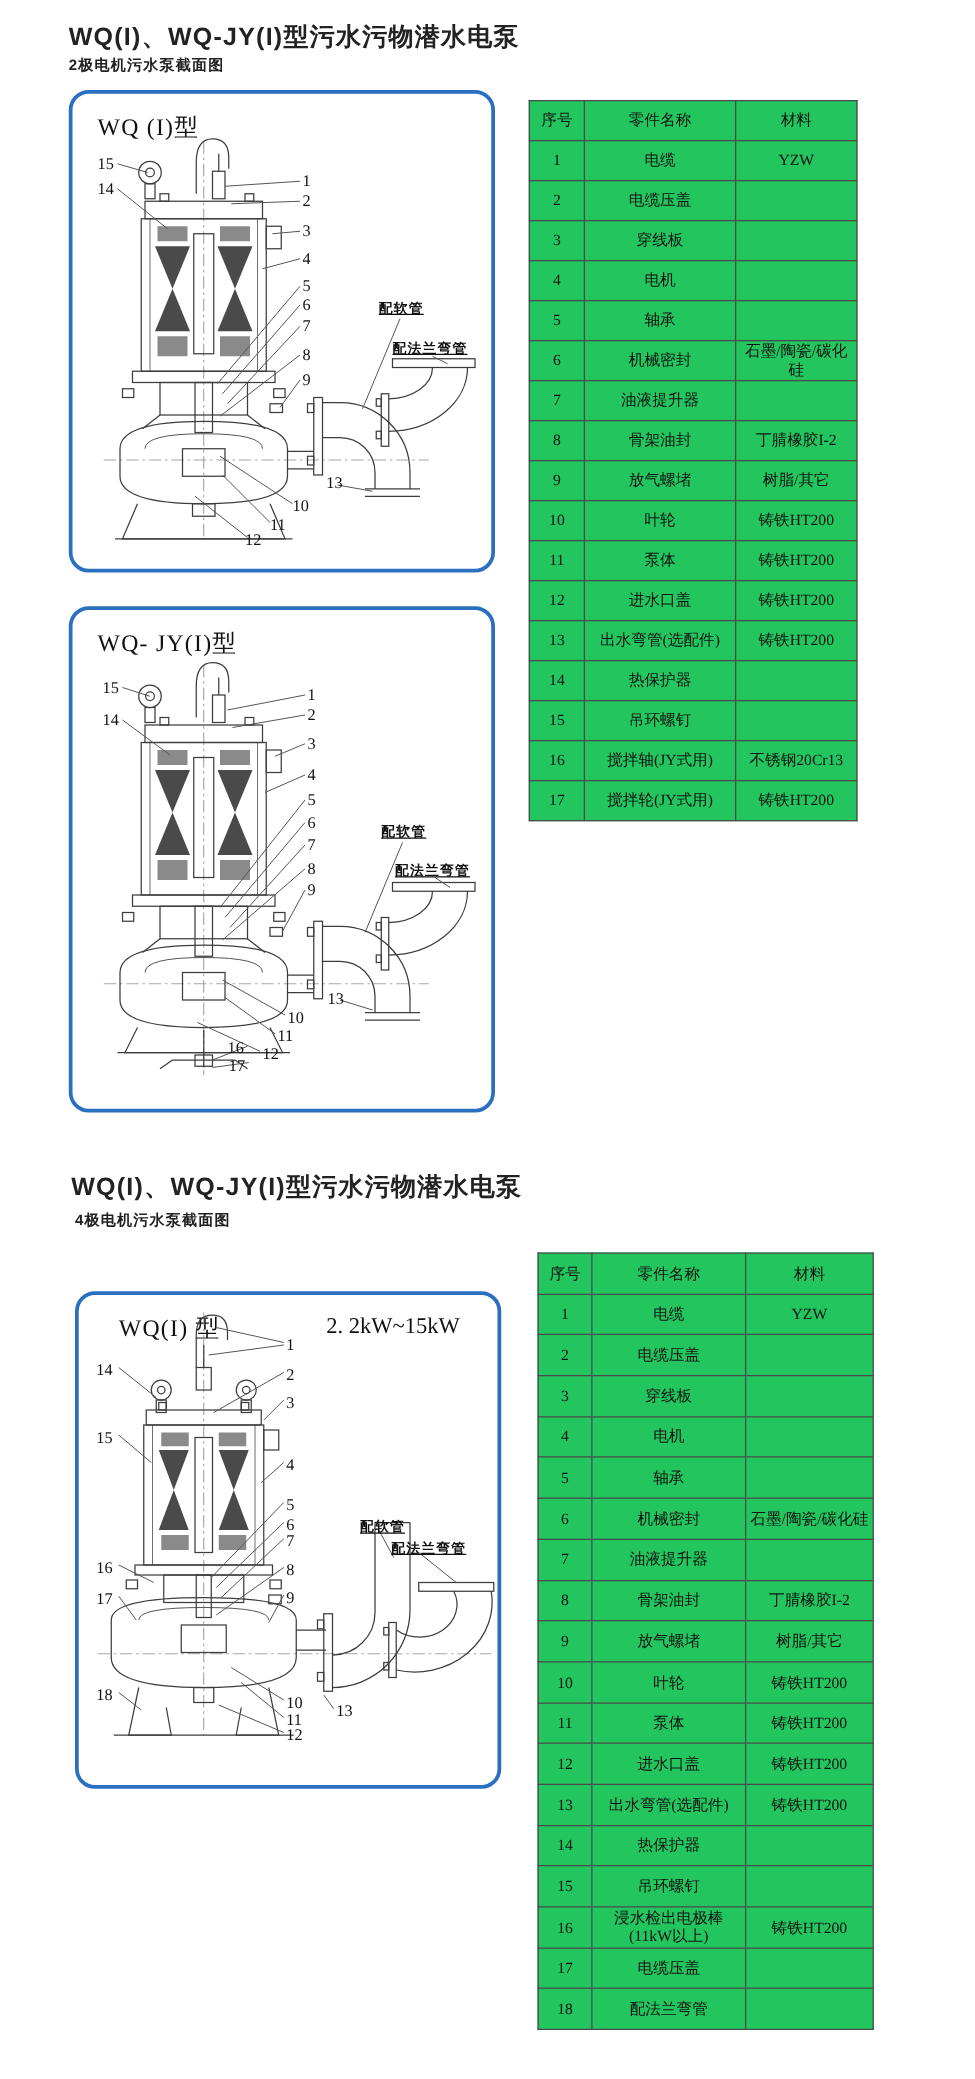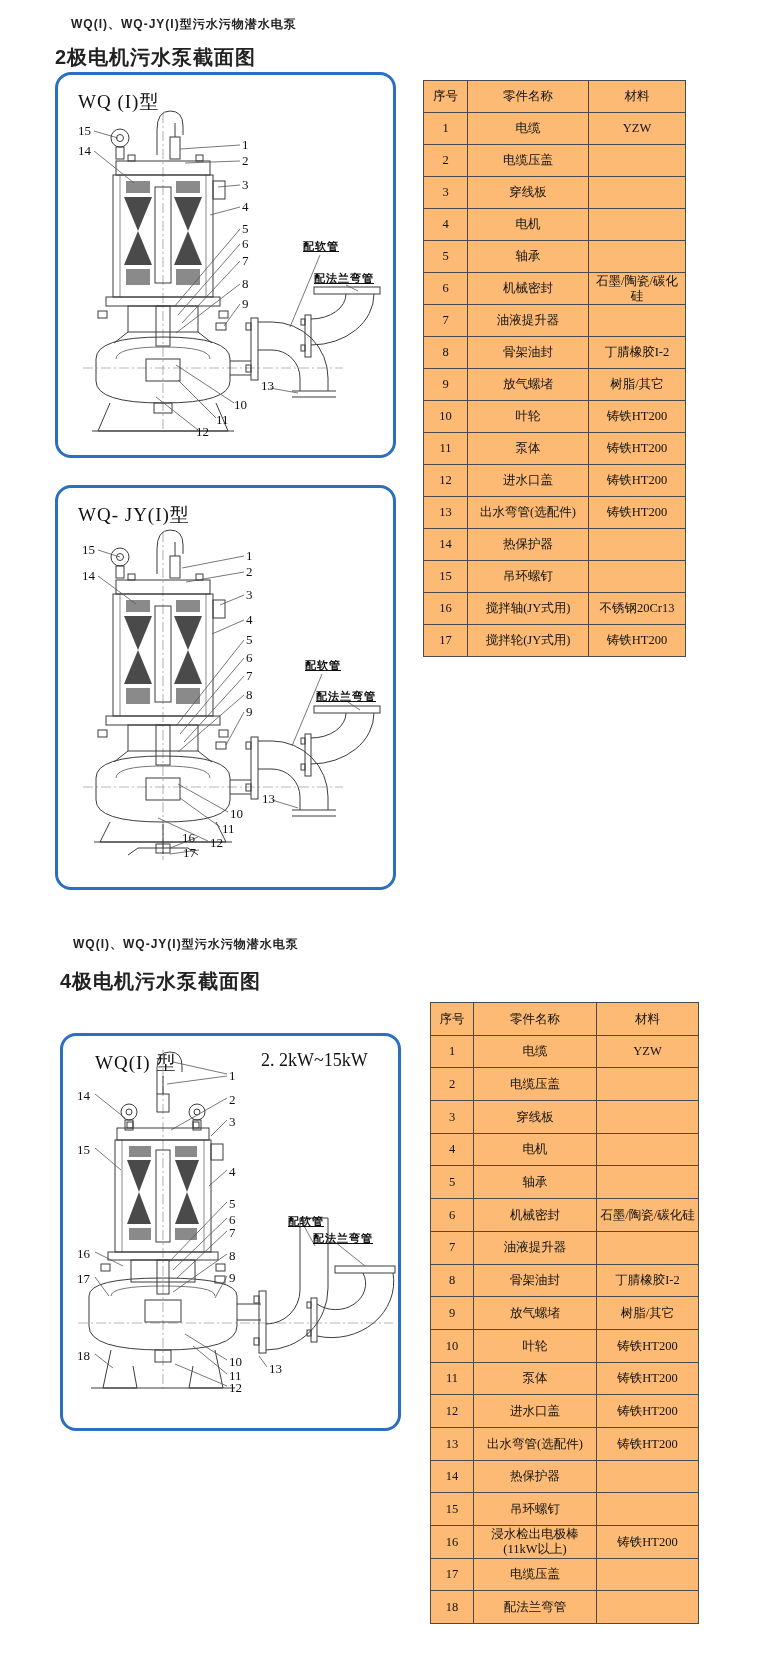--- a/index.html
+++ b/index.html
@@ -1,28 +1,28 @@
 <!DOCTYPE html>
 <html style="--accent: #2a6fc0;"><head>
 <meta charset="utf-8">
 <style>
   html,body{margin:0;padding:0;background:#ffffff;}
   .page{position:relative;width:780px;height:1663px;background:#fff;overflow:hidden;
         font-family:"Liberation Sans",sans-serif;color:#1a1a1a;}
   .h1,.h2{position:absolute;left:55px;font-weight:bold;color:#222;letter-spacing:1px;}
-  .h1{font-size:12px;margin-left:16px;}
-  .h2{font-size:20px;}
+  .h1{font-size:20px;}
+  .h2{font-size:12px;}
   .dbox{position:absolute;border:3px solid var(--accent,#2a6fc0);border-radius:16px;background:#fff;}
   .dtitle{position:absolute;left:20px;top:14px;font-family:"Liberation Serif",serif;
           font-size:19px;color:#111;letter-spacing:1px;}
   .dpower{position:absolute;top:14px;font-family:"Liberation Serif",serif;font-size:18px;color:#111;}
   .art{position:absolute;left:0;top:0;}
   .co{position:absolute;font-family:"Liberation Serif",serif;font-size:13px;color:#111;line-height:15px;}
   .lbl{position:absolute;font-size:11px;font-weight:bold;color:#111;letter-spacing:1px;text-decoration:underline;}
-  table.ptable{position:absolute;border-collapse:collapse;table-layout:fixed;background:#fdba74;}
+  table.ptable{position:absolute;border-collapse:collapse;table-layout:fixed;background:#22c55e;}
   .ptable th,.ptable td{border:1px solid #4a4a4a;text-align:center;vertical-align:middle;
      font-family:"Liberation Serif",serif;font-size:12.5px;font-weight:normal;color:#111;
      padding:0 2px;white-space:pre-line;line-height:1.15;}
   .t1 th,.t1 td{height:31px;}
   .t2 th,.t2 td{height:31.7px;}
 </style>
 </head>
 <body>
 
 <div class="page">

